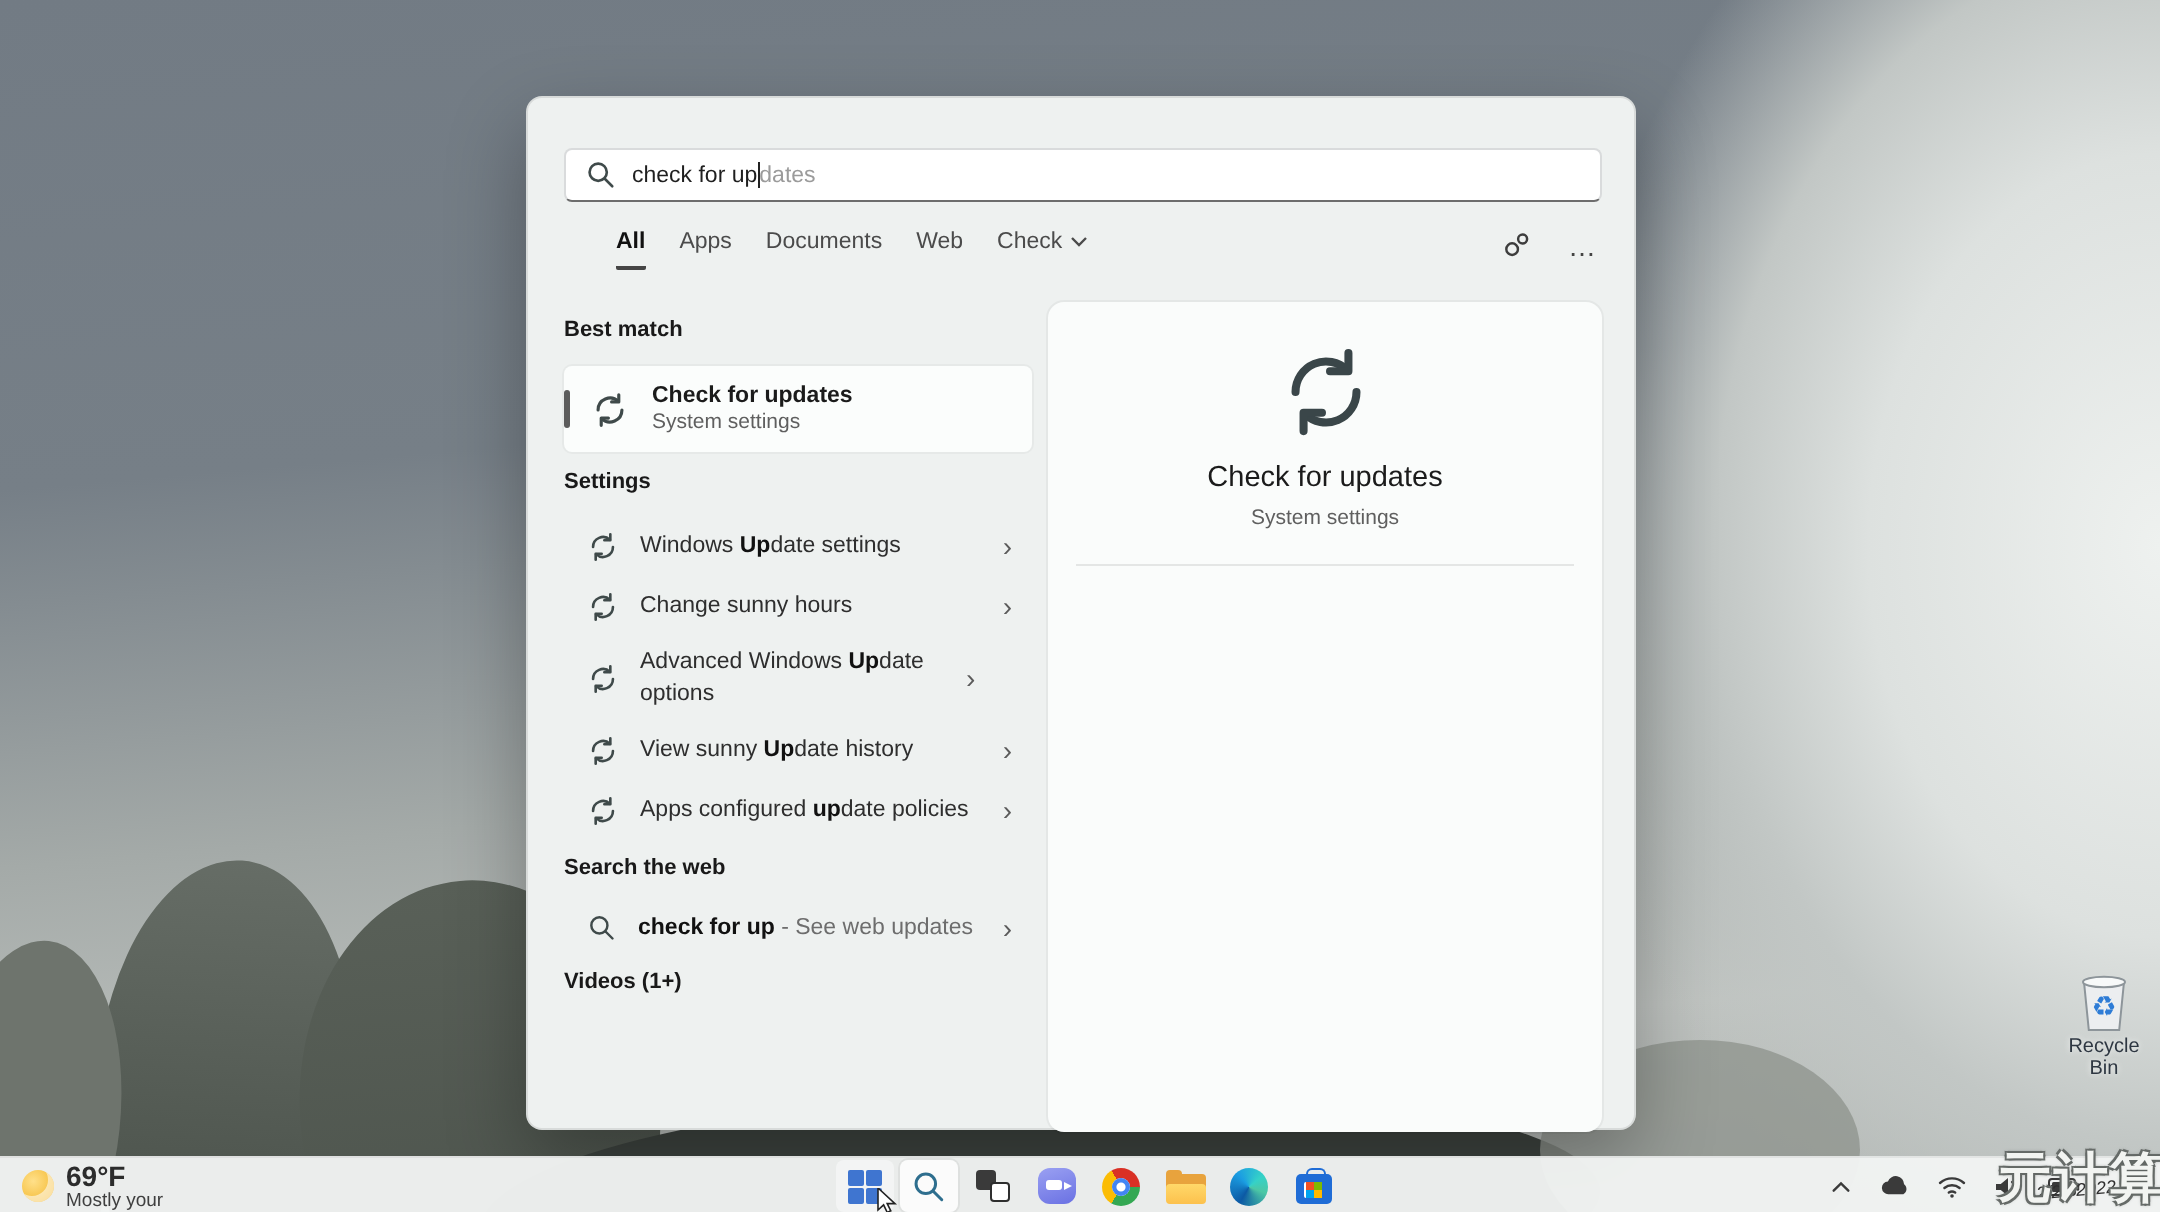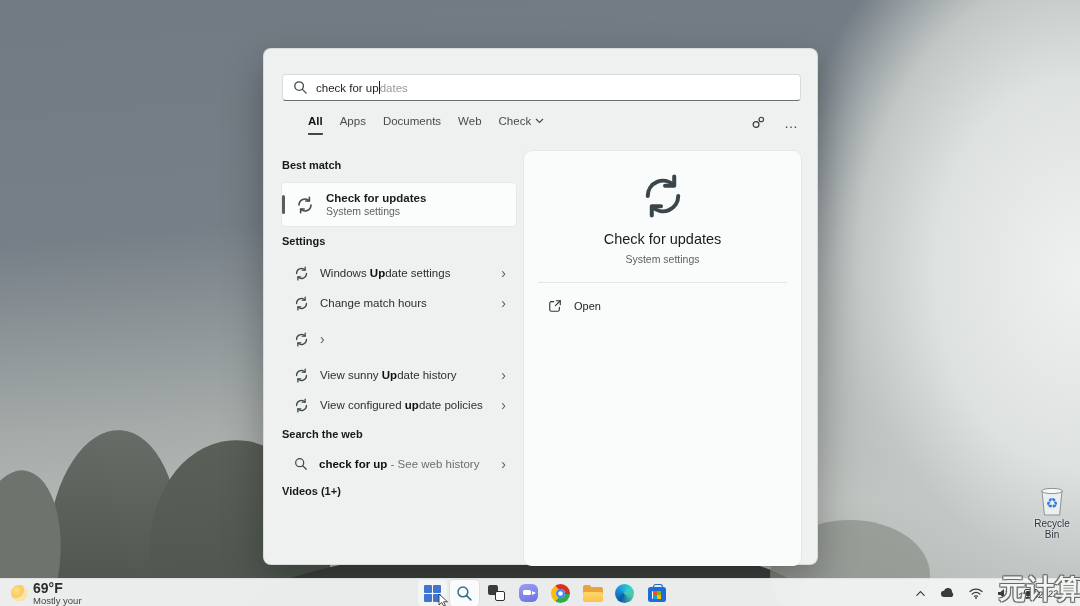--- a/index.html
+++ b/index.html
@@ -209,82 +209,75 @@
           </span>
         <span class="txt"><span>Windows </span><b>Up</b><span>date settings</span></span>
         <span class="chev">›</span>
       </div>
       <div class="abs row" style="top:239px;height:30px">
         <span class="icn">
             <svg width="15" height="15" viewBox="0 0 16 16">
               <use href="#sync"></use>
             </svg>
           </span>
-        <span class="txt"><span>Change match hours</span><b></b><span></span></span>
+        <span class="txt"><span>Change sunny hours</span><b></b><span></span></span>
         <span class="chev">›</span>
       </div>
       <div class="abs row" style="top:269px;height:42px">
         <span class="icn">
             <svg width="15" height="15" viewBox="0 0 16 16">
               <use href="#sync"></use>
             </svg>
           </span>
+        <span class="txt wrap"><span>Advanced Windows </span><b>Up</b><span>date options</span></span>
         <span class="chev">›</span>
       </div>
       <div class="abs row" style="top:311px;height:30px">
         <span class="icn">
             <svg width="15" height="15" viewBox="0 0 16 16">
               <use href="#sync"></use>
             </svg>
           </span>
         <span class="txt"><span>View sunny </span><b>Up</b><span>date history</span></span>
         <span class="chev">›</span>
       </div>
       <div class="abs row" style="top:341px;height:30px">
         <span class="icn">
             <svg width="15" height="15" viewBox="0 0 16 16">
               <use href="#sync"></use>
             </svg>
           </span>
-        <span class="txt"><span>View configured </span><b>up</b><span>date policies</span></span>
+        <span class="txt"><span>Apps configured </span><b>up</b><span>date policies</span></span>
         <span class="chev">›</span>
       </div>
 
       <div class="abs sechead" style="top:379px">Search the web</div>
 
       <div class="abs row" style="top:400px;height:30px">
         <span class="icn">
             <svg width="14" height="14" viewBox="0 0 16 16">
               <use href="#mag"></use>
             </svg>
           </span>
-        <span class="txt"><b>check for up</b>&nbsp;<span style="color:#6d6d6d">- See web history</span></span>
+        <span class="txt"><b>check for up</b>&nbsp;<span style="color:#6d6d6d">- See web updates</span></span>
         <span class="chev">›</span>
       </div>
 
       <div class="abs sechead" style="top:436px">Videos (1+)</div>
     </div>
 
     <div class="abs card">
       <span class="bigicon">
         <svg width="46" height="46" viewBox="0 0 16 16" style="stroke-width:1">
             <use href="#sync"></use>
           </svg>
         </span>
       <div class="ptitle">Check for updates</div>
       <div class="psub">System settings</div>
       <div class="divider"></div>
-      <div class="openrow">
-        <span class="icn" style="color:#333">
-          <svg width="14" height="14" viewBox="0 0 16 16">
-              <use href="#ext"></use>
-            </svg>
-          </span>
-        <span>Open</span>
-      </div>
     </div>
   </div>
 
   <div class="abs taskbar">
     <div class="abs weather">
       <span class="sun"></span>
       <span>
         <div class="wtemp">69°F</div>
         <div class="wcond">Mostly your</div>
       </span>

